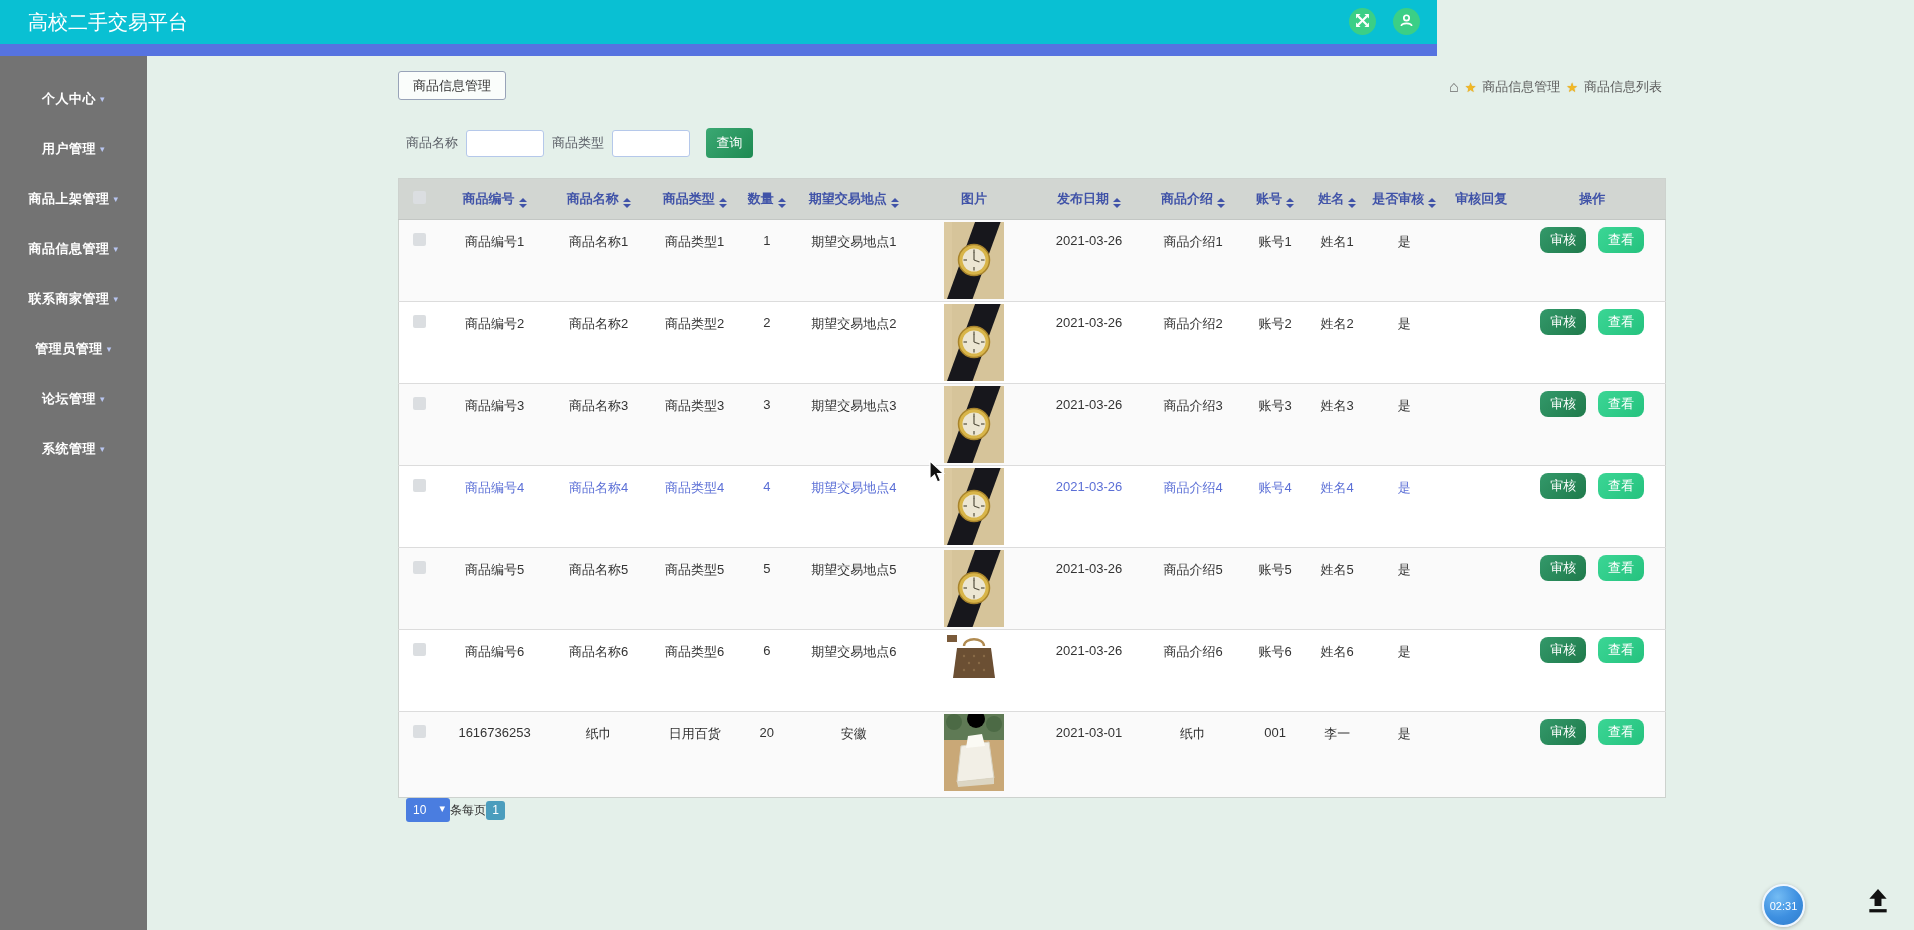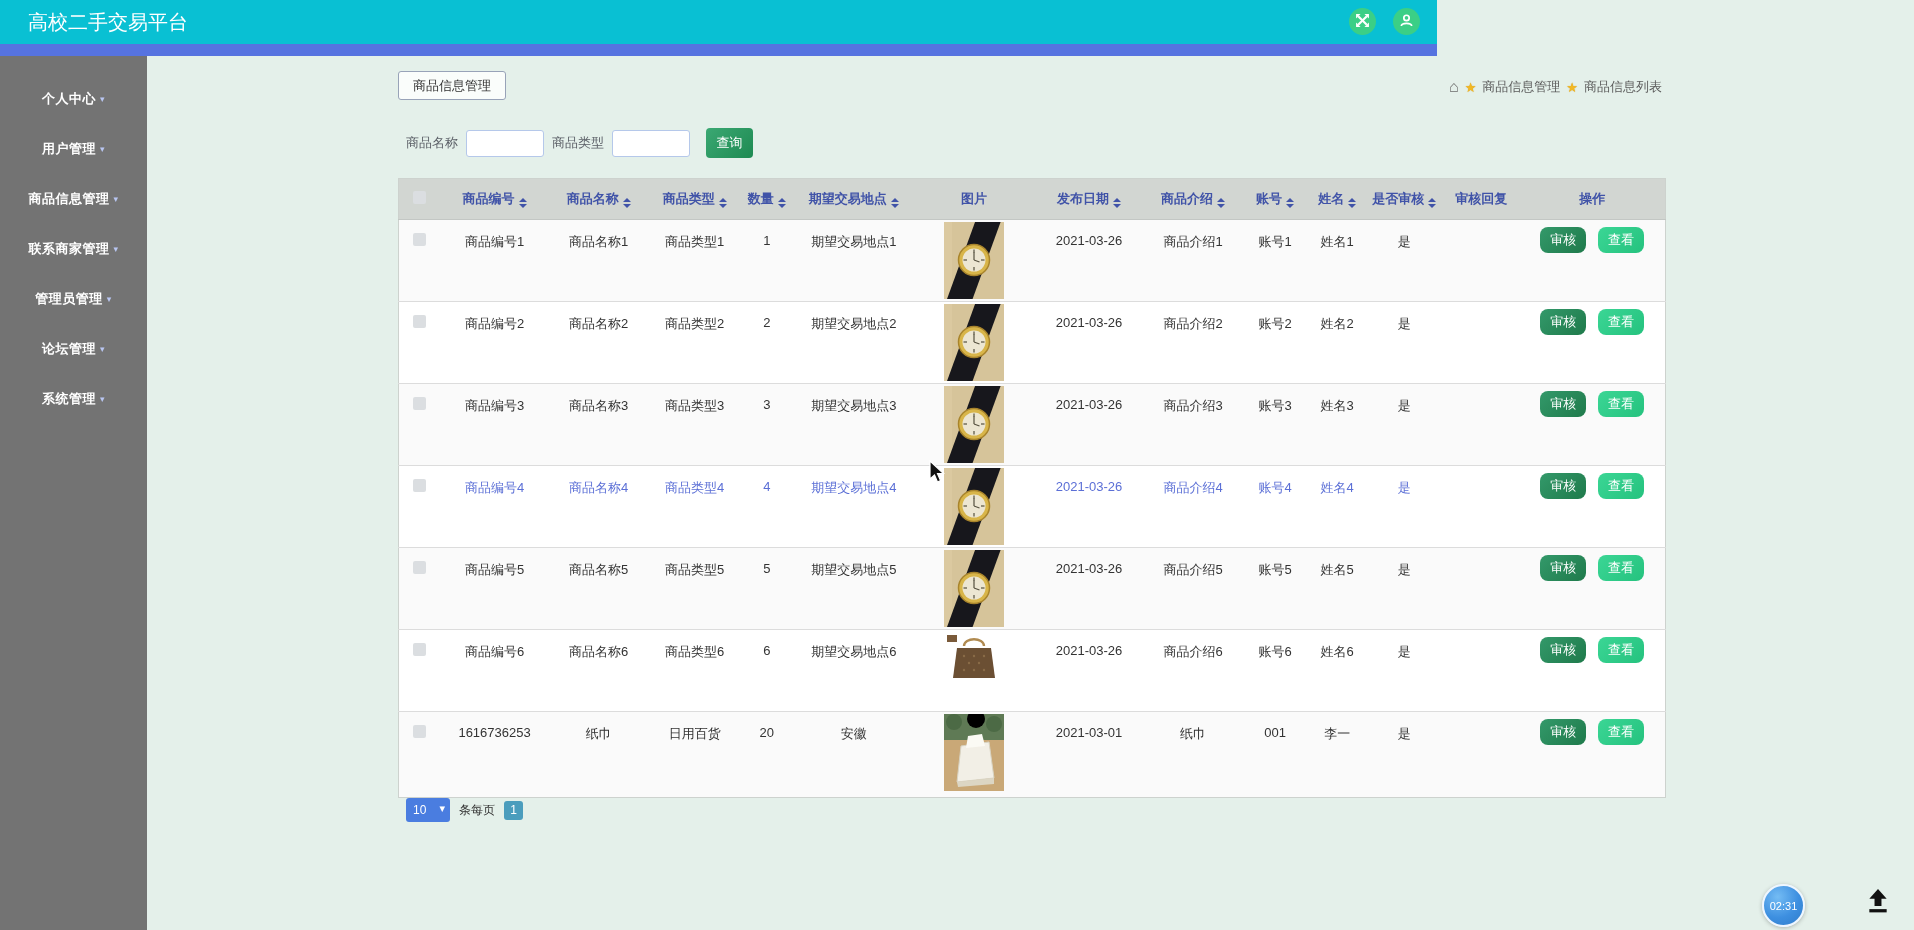--- a/index.html
+++ b/index.html
@@ -62,21 +62,21 @@
   .sort i { display:block; width:0; height:0; border-left:4px solid transparent; border-right:4px solid transparent; }
   .sort .up { border-bottom:4px solid #4053a8; }
   .sort .dn { border-top:4px solid #4053a8; }
   .btn { display:inline-block; height:26px; line-height:26px; padding:0 10px; margin:0 4px; border:none; border-radius:8px;
     color:#fff; font-size:13px; cursor:pointer; vertical-align:top; }
   .btn-audit { background:linear-gradient(135deg,#33996a,#1f7a4b); }
   .btn-view  { background:linear-gradient(135deg,#3bd695,#25c27e); }
   .c-actions { padding-top:7px !important; }
 
   
-  .pagination { position:absolute; left:406px; top:798px; display:flex; align-items:center; gap:9px; }
+  .pagination { position:absolute; left:406px; top:798px; display:flex; align-items:center; }
   .select-wrap { position:relative; width:44px; height:24px; }
   .page-size-select { width:44px; height:24px; background:#4a7de0; color:#fff; border:none; border-radius:3px;
     font-size:12px; padding:0 16px 0 7px; appearance:none; -webkit-appearance:none; cursor:pointer; }
   .select-wrap::after { content:"▾"; position:absolute; right:5px; top:4px; color:#fff; font-size:11px; pointer-events:none; }
   .page-label { font-size:12px; color:#333; }
   .page-badge { min-width:19px; height:19px; line-height:19px; text-align:center; background:#4b9dbd; color:#fff;
     border-radius:3px; font-size:12px; padding:0 3px; cursor:pointer; }
 
   
   .mouse-cursor { position:absolute; left:929px; top:460px; z-index:20; pointer-events:none; }
@@ -118,20 +118,24 @@
   <div id="sidebar-menu">
       <div class="sidebar-item">
     <span>个人中心</span>
     <span class="menu-caret"></span>
   </div>
       <div class="sidebar-item">
     <span>用户管理</span>
     <span class="menu-caret"></span>
   </div>
       <div class="sidebar-item">
+    <span>商品上架管理</span>
+    <span class="menu-caret"></span>
+  </div>
+      <div class="sidebar-item">
     <span>商品信息管理</span>
     <span class="menu-caret"></span>
   </div>
       <div class="sidebar-item">
     <span>联系商家管理</span>
     <span class="menu-caret"></span>
   </div>
       <div class="sidebar-item">
     <span>管理员管理</span>
     <span class="menu-caret"></span>

